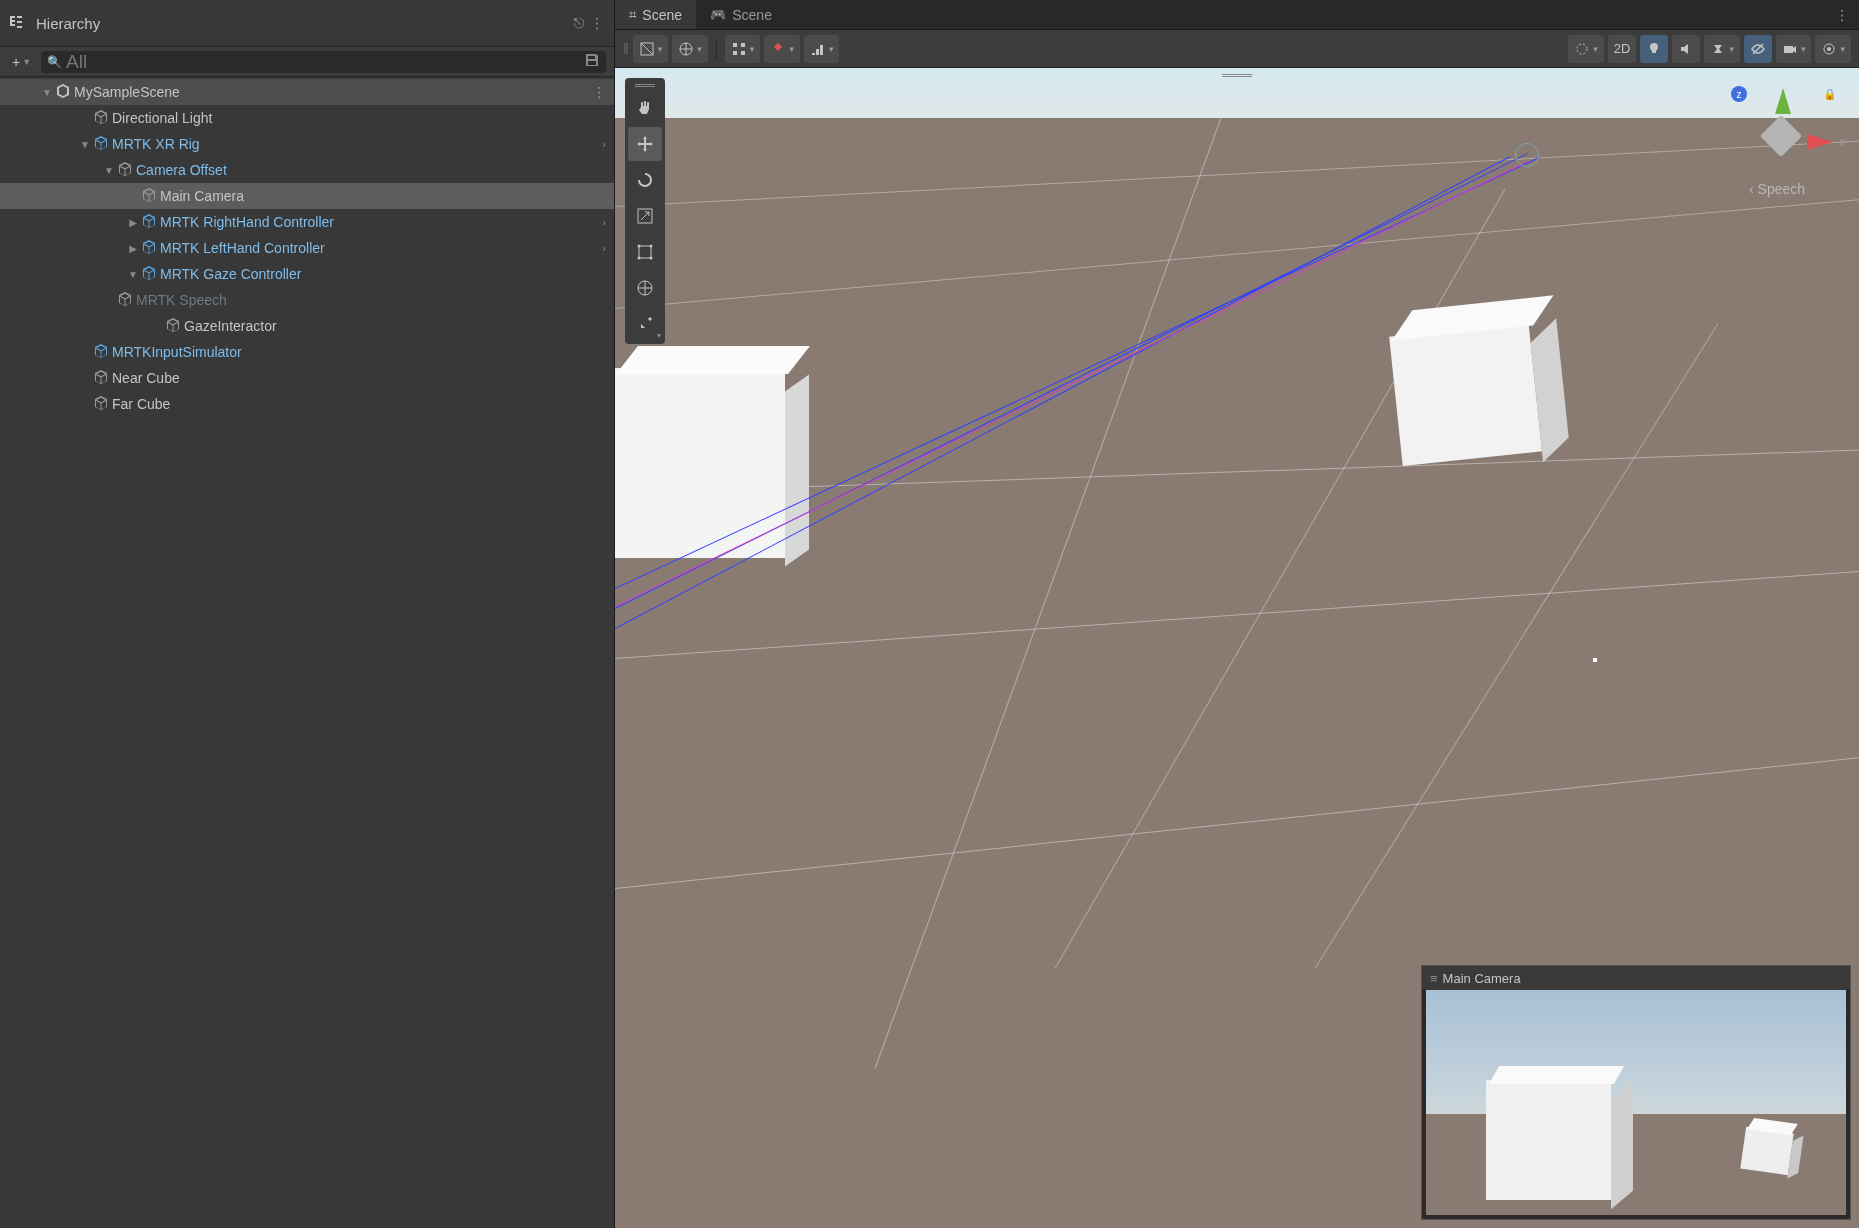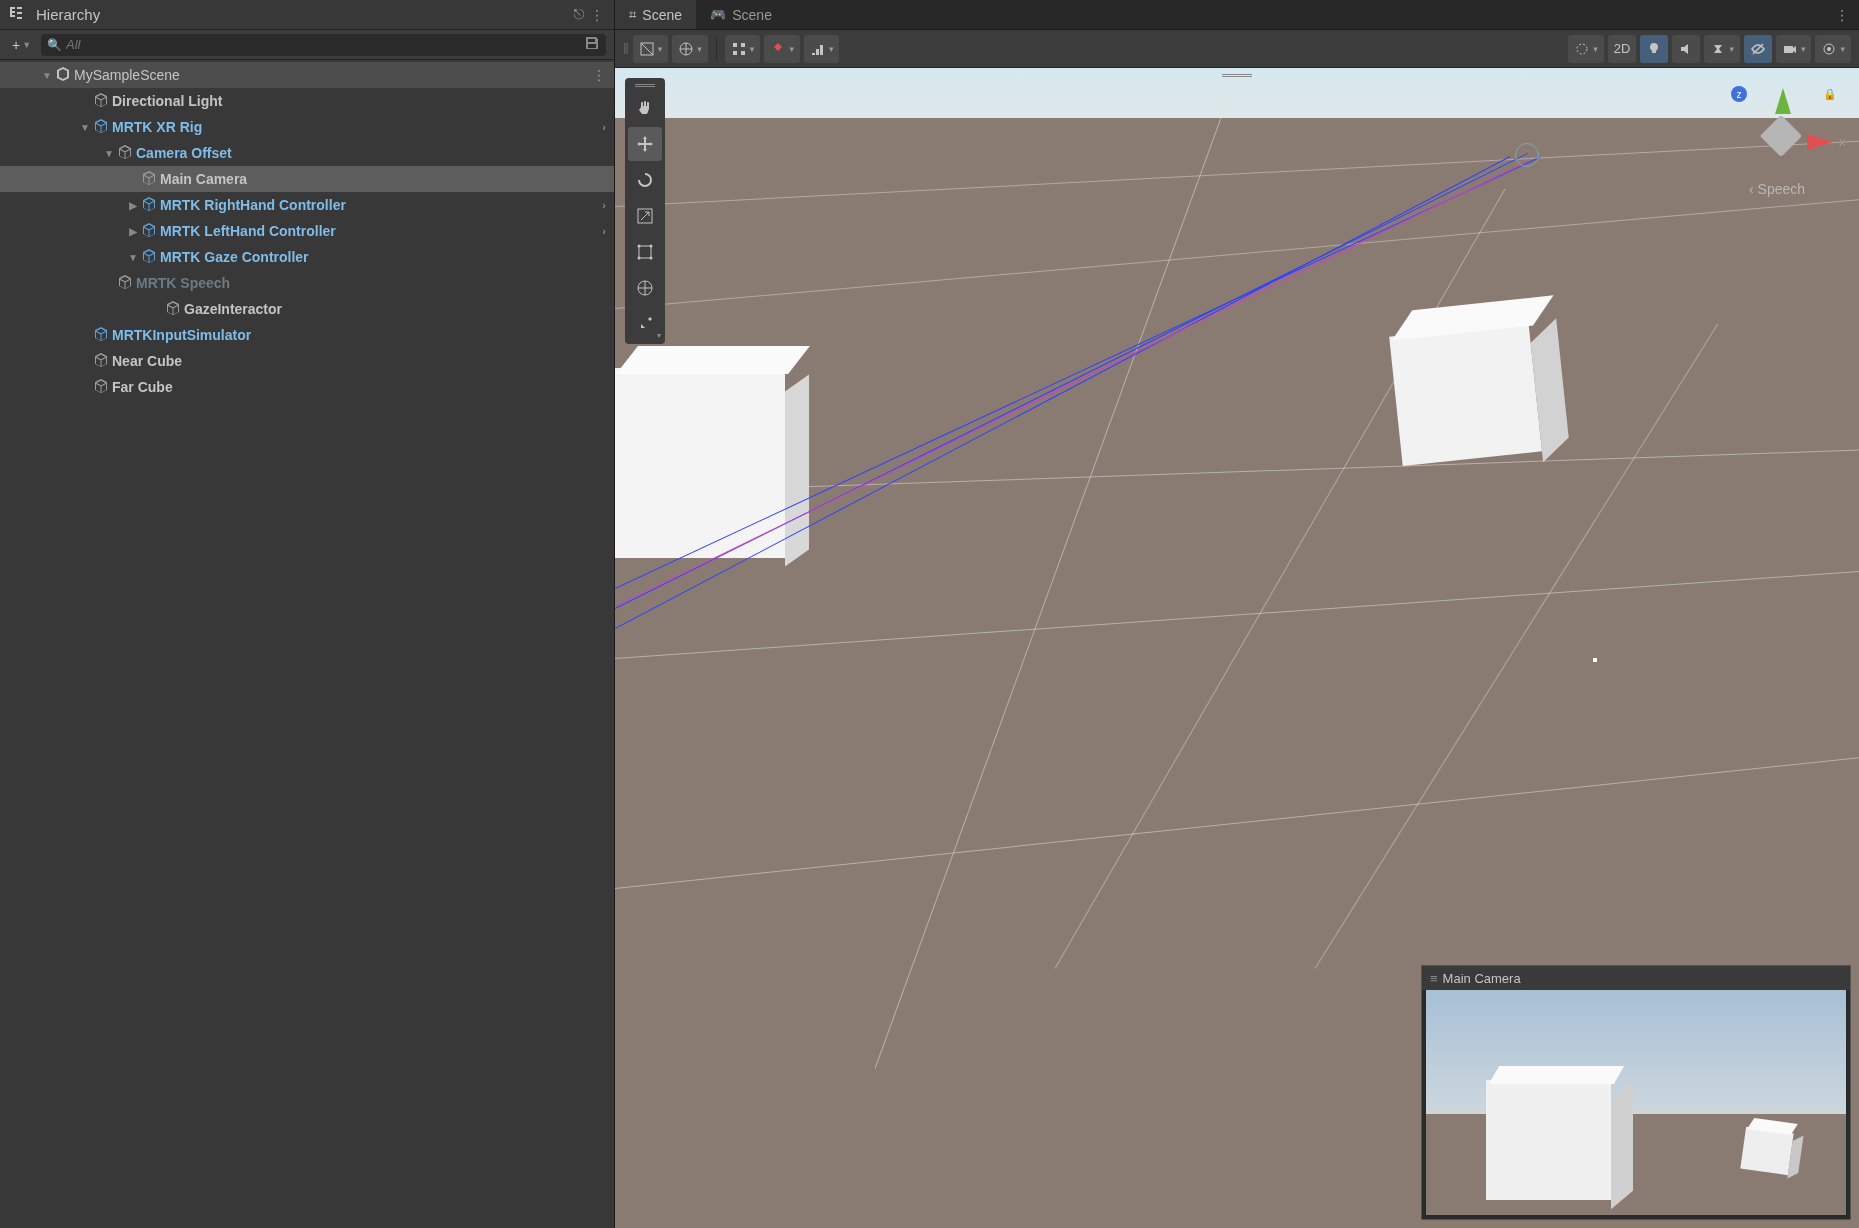--- a/index.html
+++ b/index.html
@@ -1,32 +1,32 @@
 <!DOCTYPE html>
 <html><head>
 <meta charset="utf-8">
 <style>
 * { margin: 0; padding: 0; box-sizing: border-box; font-family: 'Segoe UI', Arial, sans-serif; }
 body { background: #383838; color: #c4c4c4; font-size: 14px; overflow: hidden; }
 .app { display: flex; width: 1859px; height: 1228px; }
 
 
 .hierarchy-panel { width: 615px; background: #383838; display: flex; flex-direction: column; border-right: 1px solid #1a1a1a; }
-.panel-header { display: flex; align-items: center; height: 30px; background: #383838; padding: 0 8px; border-bottom: 1px solid #232323; }
+.panel-header { display: flex; align-items: center; height: 47px; background: #383838; padding: 0 8px; border-bottom: 1px solid #232323; }
 .panel-header .icon { margin-right: 6px; font-size: 12px; }
 .panel-header .title { flex: 1; font-size: 15px; }
 .panel-header .rbtn { width: 18px; text-align: center; cursor: pointer; color: #999; }
 .hierarchy-toolbar { display: flex; align-items: center; height: 30px; background: #3c3c3c; padding: 4px 8px; gap: 6px; border-bottom: 1px solid #232323; }
 .plus-btn { display:flex; align-items:center; gap:2px; color:#c4c4c4; cursor:pointer; padding:0 4px;}
 .search-wrap { flex:1; display:flex; align-items:center; background:#2a2a2a; border-radius:4px; padding:2px 6px; height:22px;}
 .search-wrap .sicon { font-size:12px; margin-right:4px; color:#888;}
-.search-wrap input { flex:1; background:transparent; border:none; color:#c4c4c4; font-size:13px; outline:none;font-style:italic;}
+.search-wrap input { flex:1; background:transparent; border:none; color:#c4c4c4; font-size:19px; outline:none;}
 .search-wrap .save { color:#888; cursor:pointer;}
 .tree { flex:1; overflow:auto; padding-top:2px; }
-.tree-row { display:flex; align-items:center; height:26px; cursor:pointer; padding-right:8px;font-weight:bold;}
+.tree-row { display:flex; align-items:center; height:26px; cursor:pointer; padding-right:8px;}
 .tree-row.scene { background:#4d4d4d; font-weight:500;}
 .tree-row.selected { background:#5d5d5d; }
 .tree-row .indent { display:inline-block; }
 .tree-row .fold { width:14px; text-align:center; color:#888; font-size:10px;}
 .tree-row .obj-icon { width:18px; text-align:center; margin-right:2px;}
 .tree-row .label { flex:1; white-space:nowrap; overflow:hidden;}
 .tree-row .arrow { color:#888; font-size:11px;}
 .prefab { color:#7fbce9; }
 .disabled-obj { color:#6b7a85; }
 .normal { color:#c4c4c4;}

